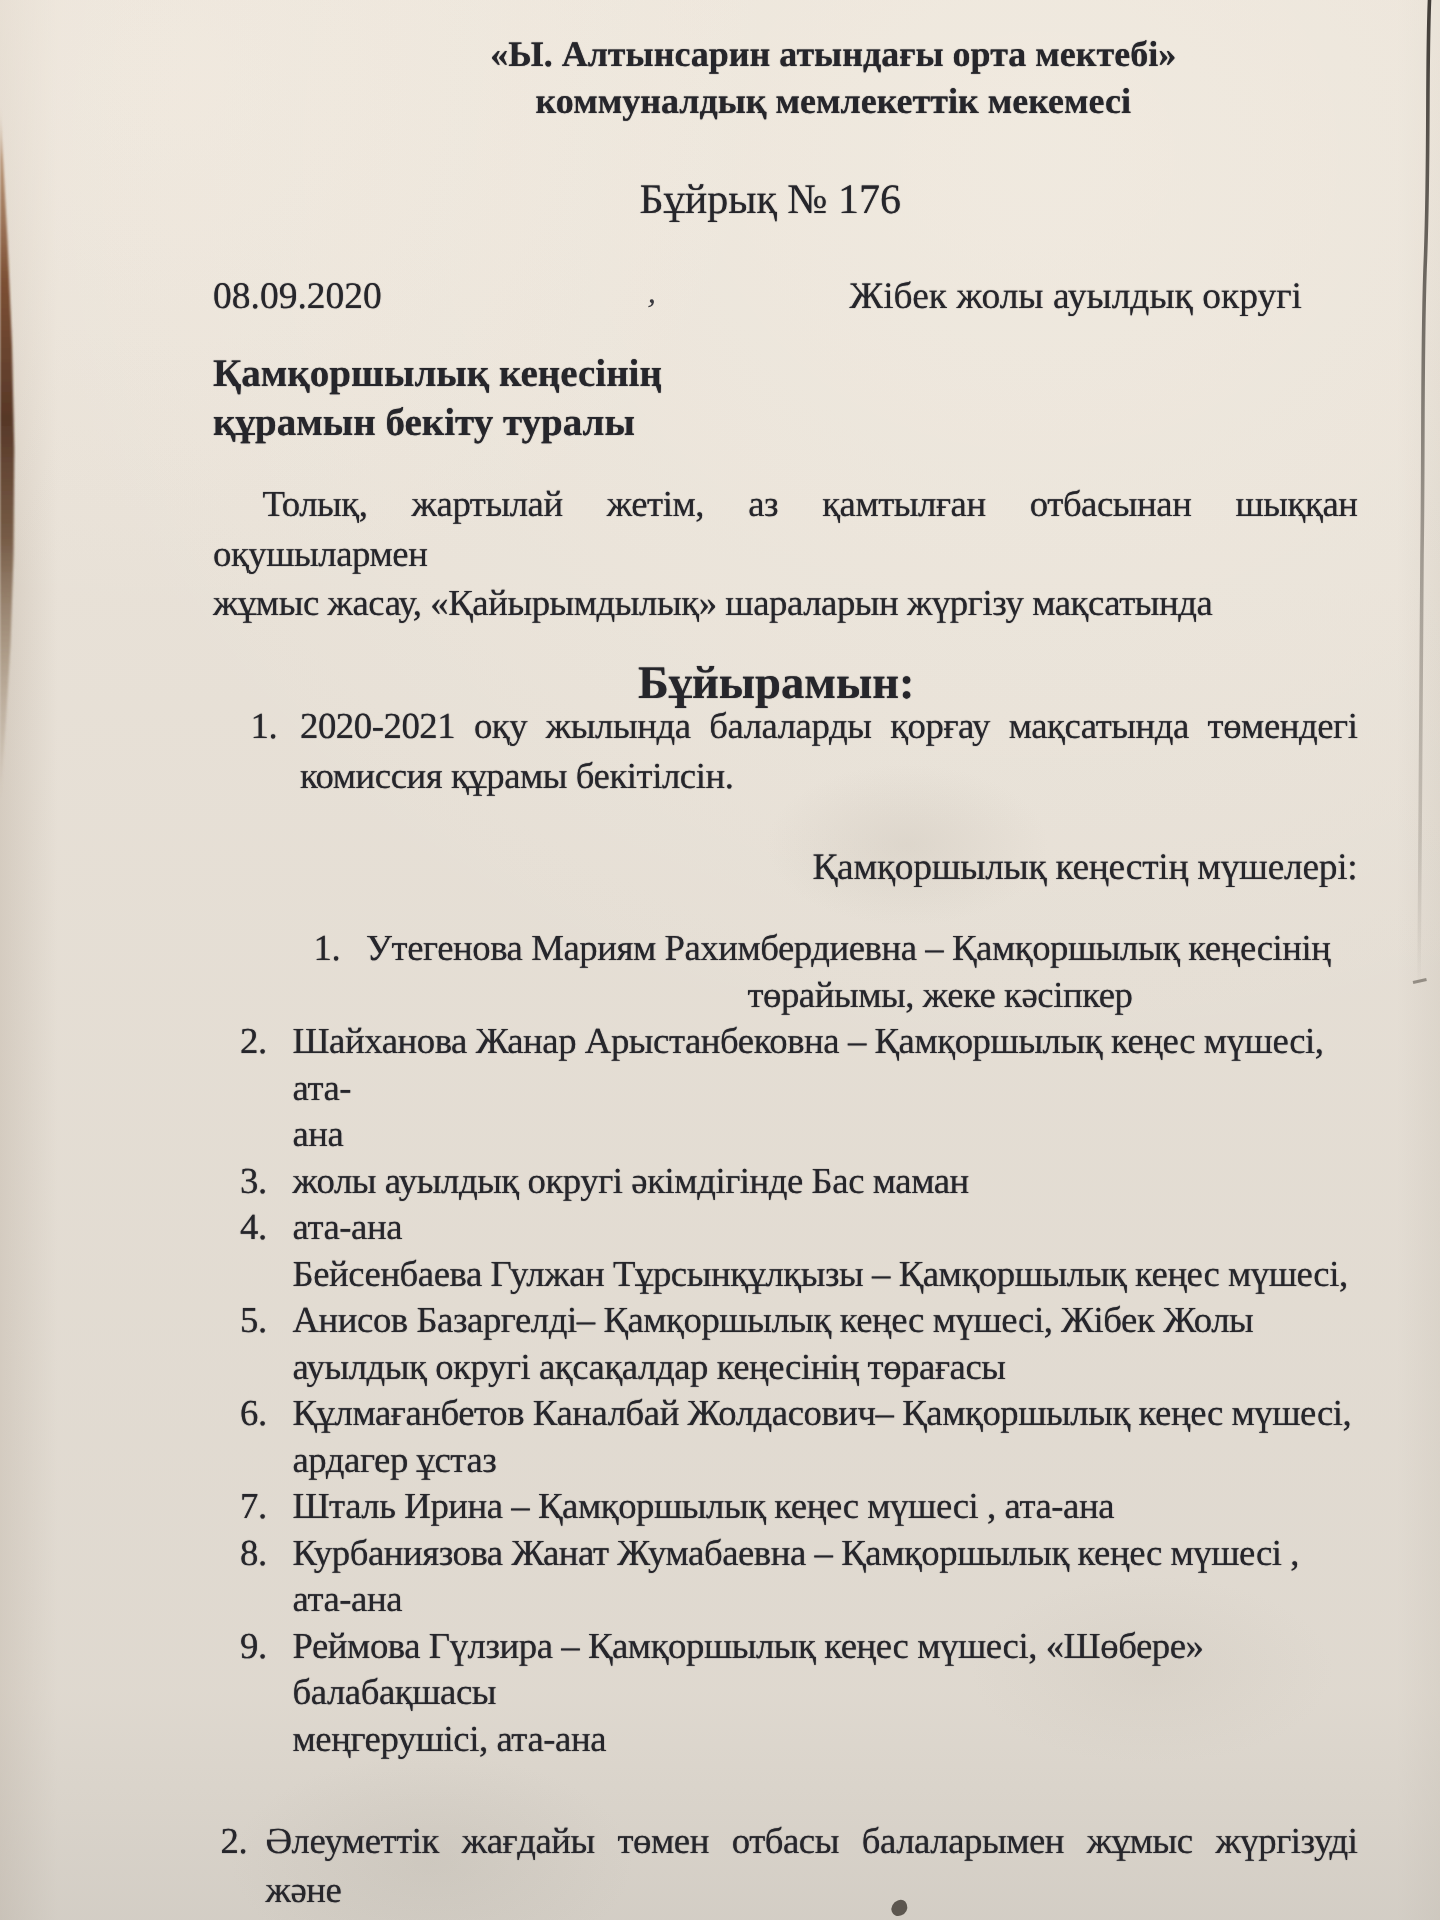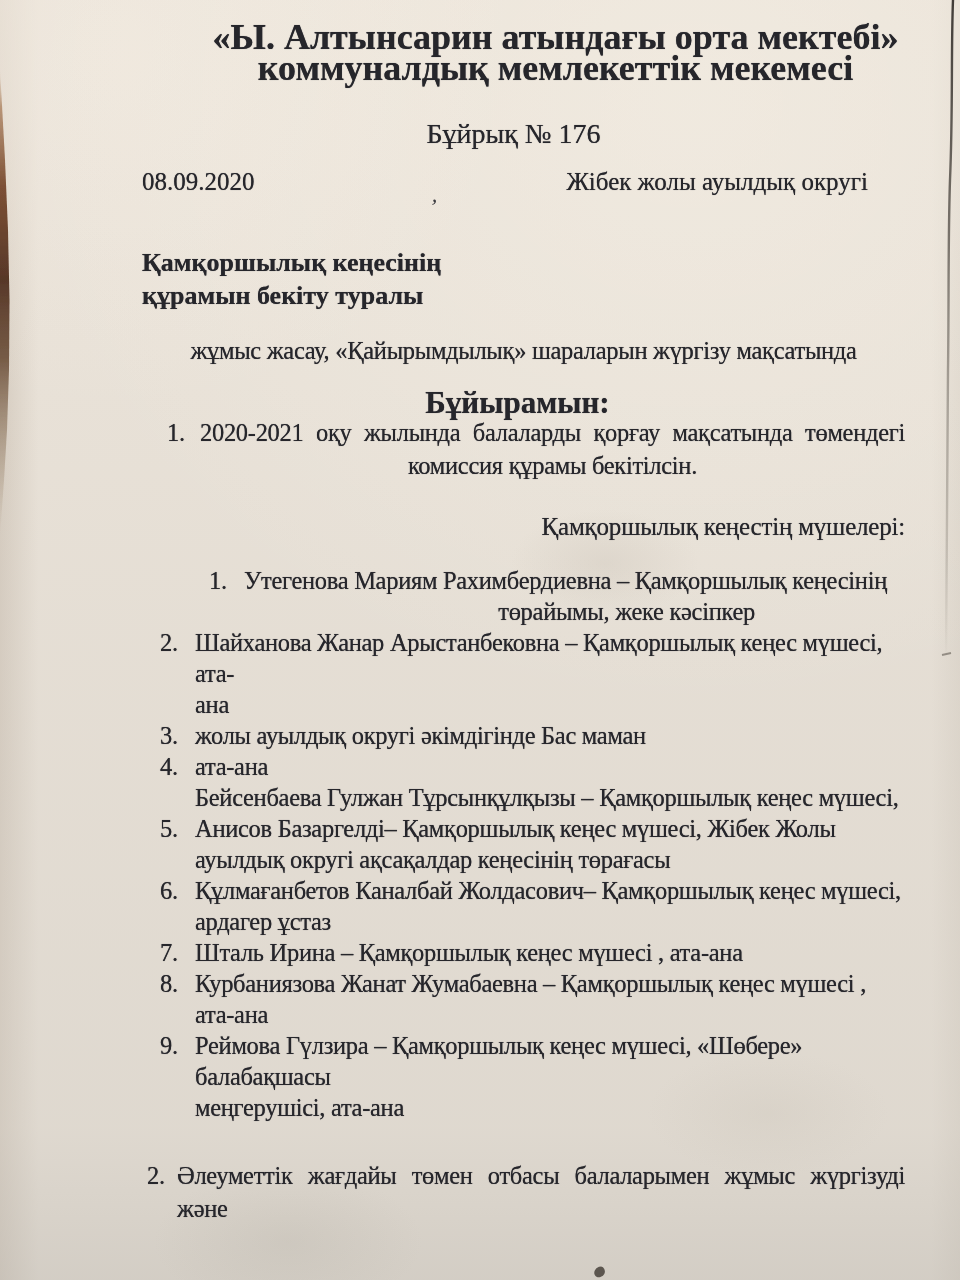--- a/index.html
+++ b/index.html
@@ -32,44 +32,44 @@
 
   .edge-svg { position:absolute; pointer-events:none; }
   .left-edge { left:0; top:0; width:26px; height:1280px; }
   .right-edge { right:0; top:0; width:24px; height:700px; }
 
   
   .doc { position:absolute; left:142px; top:0; width:763px;
          text-shadow:0 0 0.7px rgba(38,38,46,0.85); }
 
   .org { margin-top:22px; text-align:center; transform:translateX(32px);
-         font-weight:bold; font-size:36px; line-height:31px; }
+         font-weight:bold; font-size:24px; line-height:31px; }
   .order-no { margin-top:34px; text-align:center; transform:translateX(-10px);
               font-weight:normal; font-size:28px; line-height:31px; }
 
-  .meta-row { margin-top:16px; display:flex; justify-content:space-between;
+  .meta-row { margin-top:32px; display:flex; justify-content:space-between;
               font-size:25px; line-height:33px;gap:36px; }
   .meta-place { padding-right:37px; }
 
-  .subject { margin-top:48px; font-weight:bold; font-size:26px; line-height:33px; }
+  .subject { margin-top:18px; font-weight:bold; font-size:26px; line-height:33px; }
 
   .preamble { margin-top:22px; font-size:24.5px; line-height:33px; letter-spacing:-0.3px; }
   .jline { display:block; text-align:justify; text-align-last:justify; }
   .indent1 { text-indent:33px; }
 
   .order-word { margin-top:23px; text-align:center; transform:translateX(-6px);
                 font-weight:bold; font-size:31px; line-height:26px; }
 
   .num-row { display:flex; font-size:24.5px; letter-spacing:-0.3px; }
   .item1 { margin-top:0; line-height:33px; padding-left:25px; }
   .item1 .num { flex:none; width:33px; }
   .item2 { margin-top:36px; line-height:33px; padding-left:5px; }
   .item2 .num { flex:none; width:30px; }
   .nbody { flex:1 1 auto; min-width:0; }
-  .nline { display:block;text-align:center; }
+  .nline { display:block; }
 
   .members-heading { margin-top:28px; text-align:right; font-size:25px; line-height:33px;
                      letter-spacing:-0.2px; }
 
   .members { margin-top:22px; font-size:24.5px; line-height:31px; letter-spacing:-0.3px; }
   .member { display:flex; }
   .member .num { flex:none; width:35px; margin-left:18px; }
   .member.first .num { margin-left:67px; }
   .mbody { flex:1 1 auto; min-width:0; }
   .mline { display:block; }
@@ -137,20 +137,21 @@
       <span class="meta-date">08.09.2020</span>
       <span class="meta-place">Жібек жолы ауылдық округі</span>
     </div>
 
     <div class="subject">
       <div>Қамқоршылық кеңесінің</div>
       <div>құрамын бекіту туралы</div>
     </div>
 
     <div class="preamble">
+      <span class="jline indent1">Толық, жартылай жетім, аз қамтылған отбасынан шыққан оқушылармен</span>
       <span class="nline">жұмыс жасау, «Қайырымдылық» шараларын жүргізу мақсатында</span>
     </div>
 
     <div class="order-word">Бұйырамын:</div>
 
     <div class="num-row item1">
       <span class="num">1.</span>
       <span class="nbody">
         <span class="jline">2020-2021 оқу жылында балаларды қорғау мақсатында төмендегі</span>
         <span class="nline">комиссия құрамы бекітілсін.</span>

